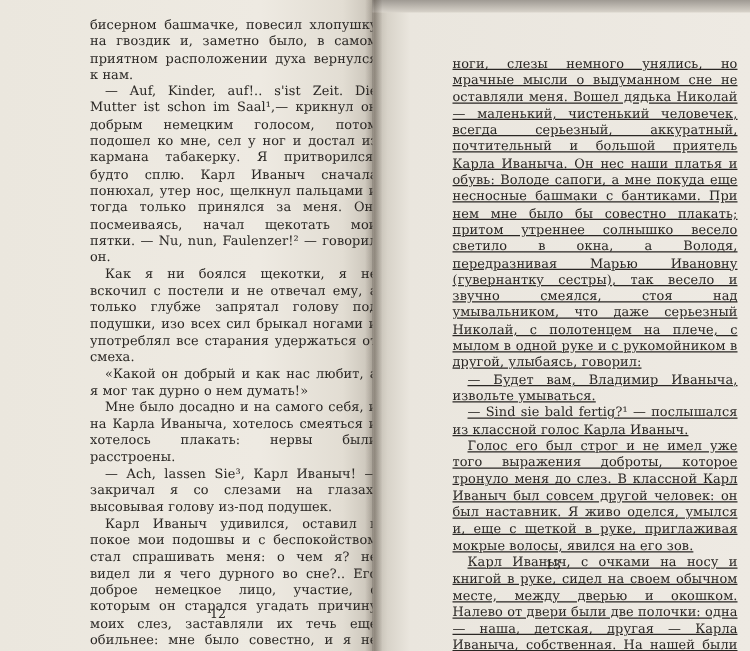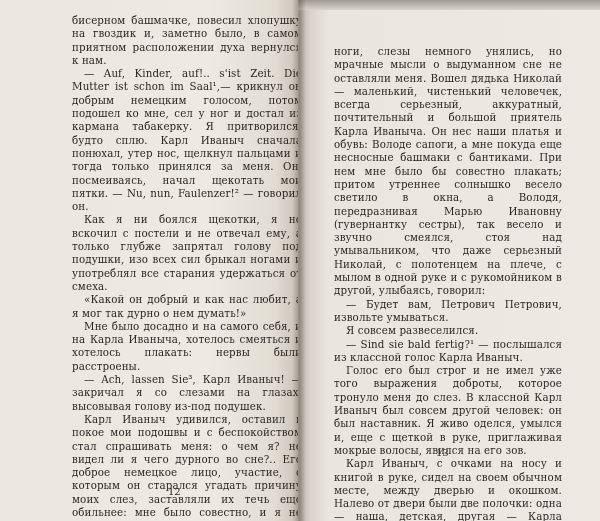--- a/index.html
+++ b/index.html
@@ -1,20 +1,20 @@
 <!DOCTYPE html>
 <html><head>
 <meta charset="utf-8">
 <style>
   html,body{margin:0;padding:0;}
   body{width:600px;height:521px;overflow:hidden;background:#8a8580;position:relative;font-family:"DejaVu Serif","Liberation Serif",serif;}
   .spread{position:absolute;left:0;top:0;width:600px;height:521px;}
   .page{position:absolute;top:0;height:521px;box-sizing:border-box;color:#2a2724;}
   .page-left{left:0;width:298px;background:linear-gradient(90deg,#ebe7de 0%,#eeeae2 70%,#e2ddd3 92%,#c9c3b8 100%);padding:14px 0 0 72px;}
-  .page-right{left:298px;width:302px;background:linear-gradient(90deg,#b9b3a8 0%,#d8d3c9 4%,#eae6de 10%,#eeeae3 100%);padding:45px 0 0 36px;}
+  .page-right{left:298px;width:302px;background:linear-gradient(90deg,#b9b3a8 0%,#d8d3c9 4%,#eae6de 10%,#eeeae3 100%);padding:45px 0 0 64px;text-decoration:underline;}
   .topedge{position:absolute;left:298px;top:0;width:302px;height:10px;background:linear-gradient(180deg,#9f9a93,#d9d4cb);}
   .gutter{position:absolute;left:292px;top:0;width:14px;height:521px;background:linear-gradient(90deg,rgba(0,0,0,0) 0%,rgba(60,50,40,.25) 45%,rgba(60,50,40,.35) 55%,rgba(0,0,0,0) 100%);}
   .text{font-size:10.3px;line-height:13.3px;text-align:justify;letter-spacing:.1px;}
   .page-left .text{width:230px;}
   .page-right .text{width:228px;}
   .p{margin:0;}
   .indent{text-indent:12px;}
   .pagenum{position:absolute;font-size:10px;}
   .page-left .pagenum{left:168px;top:486px;}
   .page-right .pagenum{left:138px;top:447px;}
@@ -35,22 +35,21 @@
       <p class="p indent">Карл Иваныч удивился, оставил в покое мои подошвы и с беспокойством стал спрашивать меня: о чем я? не видел ли я чего дурного во сне?.. Его доброе немецкое лицо, участие, с которым он старался угадать причину моих слез, заставляли их течь еще обильнее: мне было совестно, и я не понимал, как за минуту перед тем я мог не любить Карла Иваныча и находить противными его халат, шапочку и кисточку; теперь, напротив, все это казалось мне чрезвычайно милым, и даже кисточка казалась явным доказательством его доброты. Я сказал ему, что плачу оттого, что видел дурной сон — будто maman умерла и ее несут хоронить. Все это я выдумал, потому что решительно не помнил, что мне снилось в эту ночь; но когда Карл Иваныч, тронутый моим рассказом, стал утешать и успокаивать меня, мне казалось, что я точно видел этот страшный сон, и слезы полились уже от другой причины.</p>
 
     </div>
 
     <div class="pagenum">12</div>
   </div>
 
   <div class="page page-right">
     <div class="text">
       <p class="p">ноги, слезы немного унялись, но мрачные мысли о выдуманном сне не оставляли меня. Вошел дядька Николай — маленький, чистенький человечек, всегда серьезный, аккуратный, почтительный и большой приятель Карла Иваныча. Он нес наши платья и обувь: Володе сапоги, а мне покуда еще несносные башмаки с бантиками. При нем мне было бы совестно плакать; притом утреннее солнышко весело светило в окна, а Володя, передразнивая Марью Ивановну (гувернантку сестры), так весело и звучно смеялся, стоя над умывальником, что даже серьезный Николай, с полотенцем на плече, с мылом в одной руке и с рукомойником в другой, улыбаясь, говорил:</p>
-      <p class="p indent">— Будет вам, Петрович Петрович, извольте умываться.</p>
-      <p class="p indent">Я совсем развеселился.</p>
+      <p class="p indent">— Будет вам, Владимир Иваныча, извольте умываться.</p>
       <p class="p indent">— Sind sie bald fertig?¹ — послышался из классной голос Карла Иваныч.</p>
       <p class="p indent">Голос его был строг и не имел уже того выражения доброты, которое тронуло меня до слез. В классной Карл Иваныч был совсем другой человек: он был наставник. Я живо оделся, умылся и, еще с щеткой в руке, приглаживая мокрые волосы, явился на его зов.</p>
       <p class="p indent">Карл Иваныч, с очками на носу и книгой в руке, сидел на своем обычном месте, между дверью и окошком. Налево от двери были две полочки: одна — наша, детская, другая — Карла Иваныча, собственная. На нашей были всех сортов книги — учебные и неучебные: одни стояли, другие лежали. Только два больших тома «Histoire des voyages»², в красных переплетах, чинно упирались в стену; а потом и пошли, длинные, толстые, большие и маленькие книги,— корочки без книг и книги без корочек; все туда же, бывало, нажмешь и всунешь, когда прикажут перед рекреацией привести в порядок библиотеку, как громко называл Карл Иваныч эту полочку. Коллекция книг на собственной если не была так велика, как на нашей, то была еще разнообразнее. Я помню из них три: немецкую брошюру об унавоживании огородов под капусту — без переплета, один том истории Семилетней войны — в пергаменте, прожженном с одного угла, и полный курс гидростатики. Карл Иваныч большую часть</p>
     </div>
 
     <div class="pagenum">13</div>
   </div>
 
   <div class="topedge"></div>
   <div class="gutter"></div>

